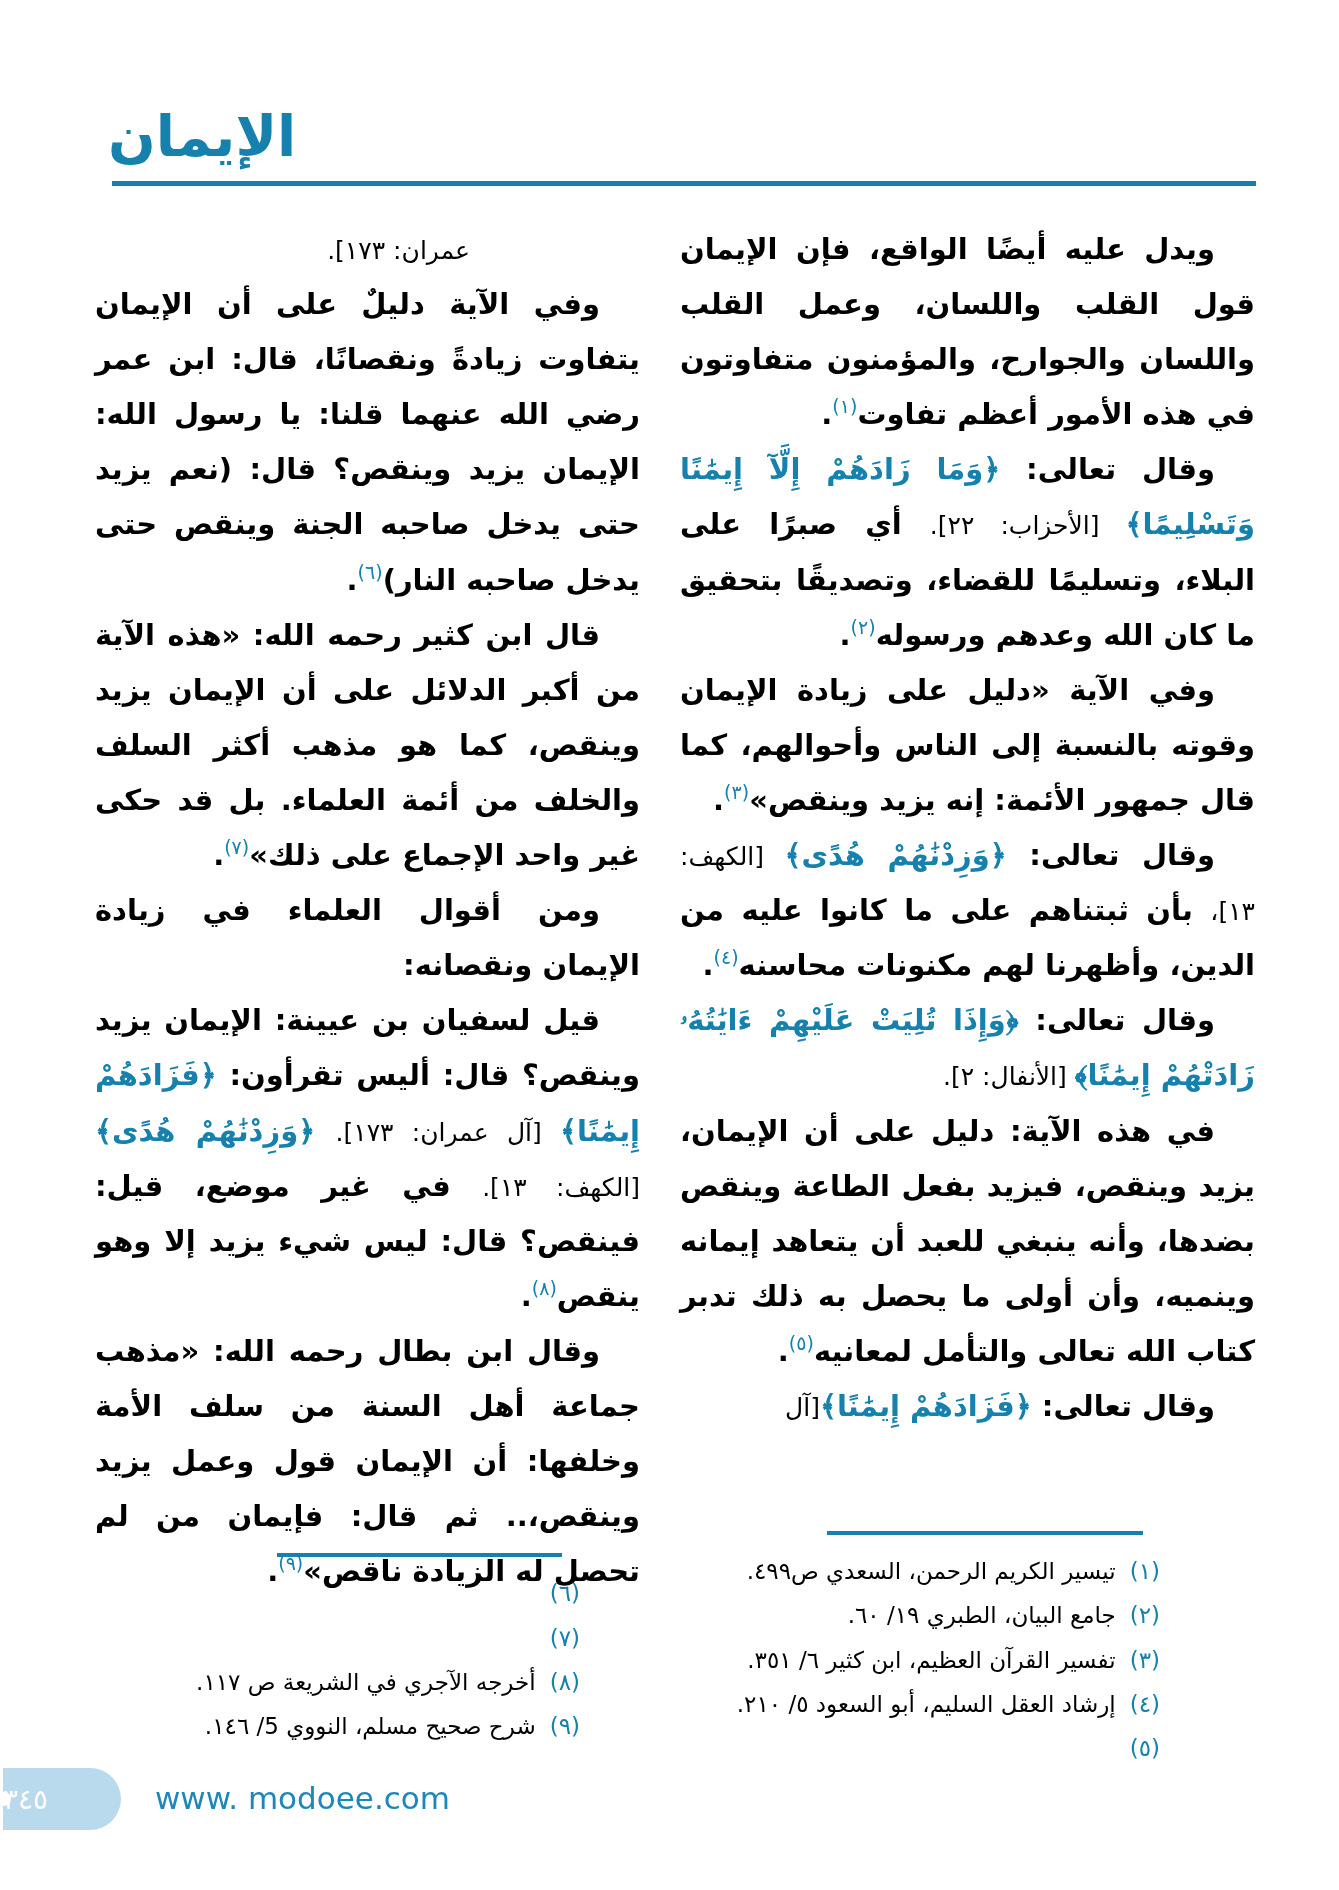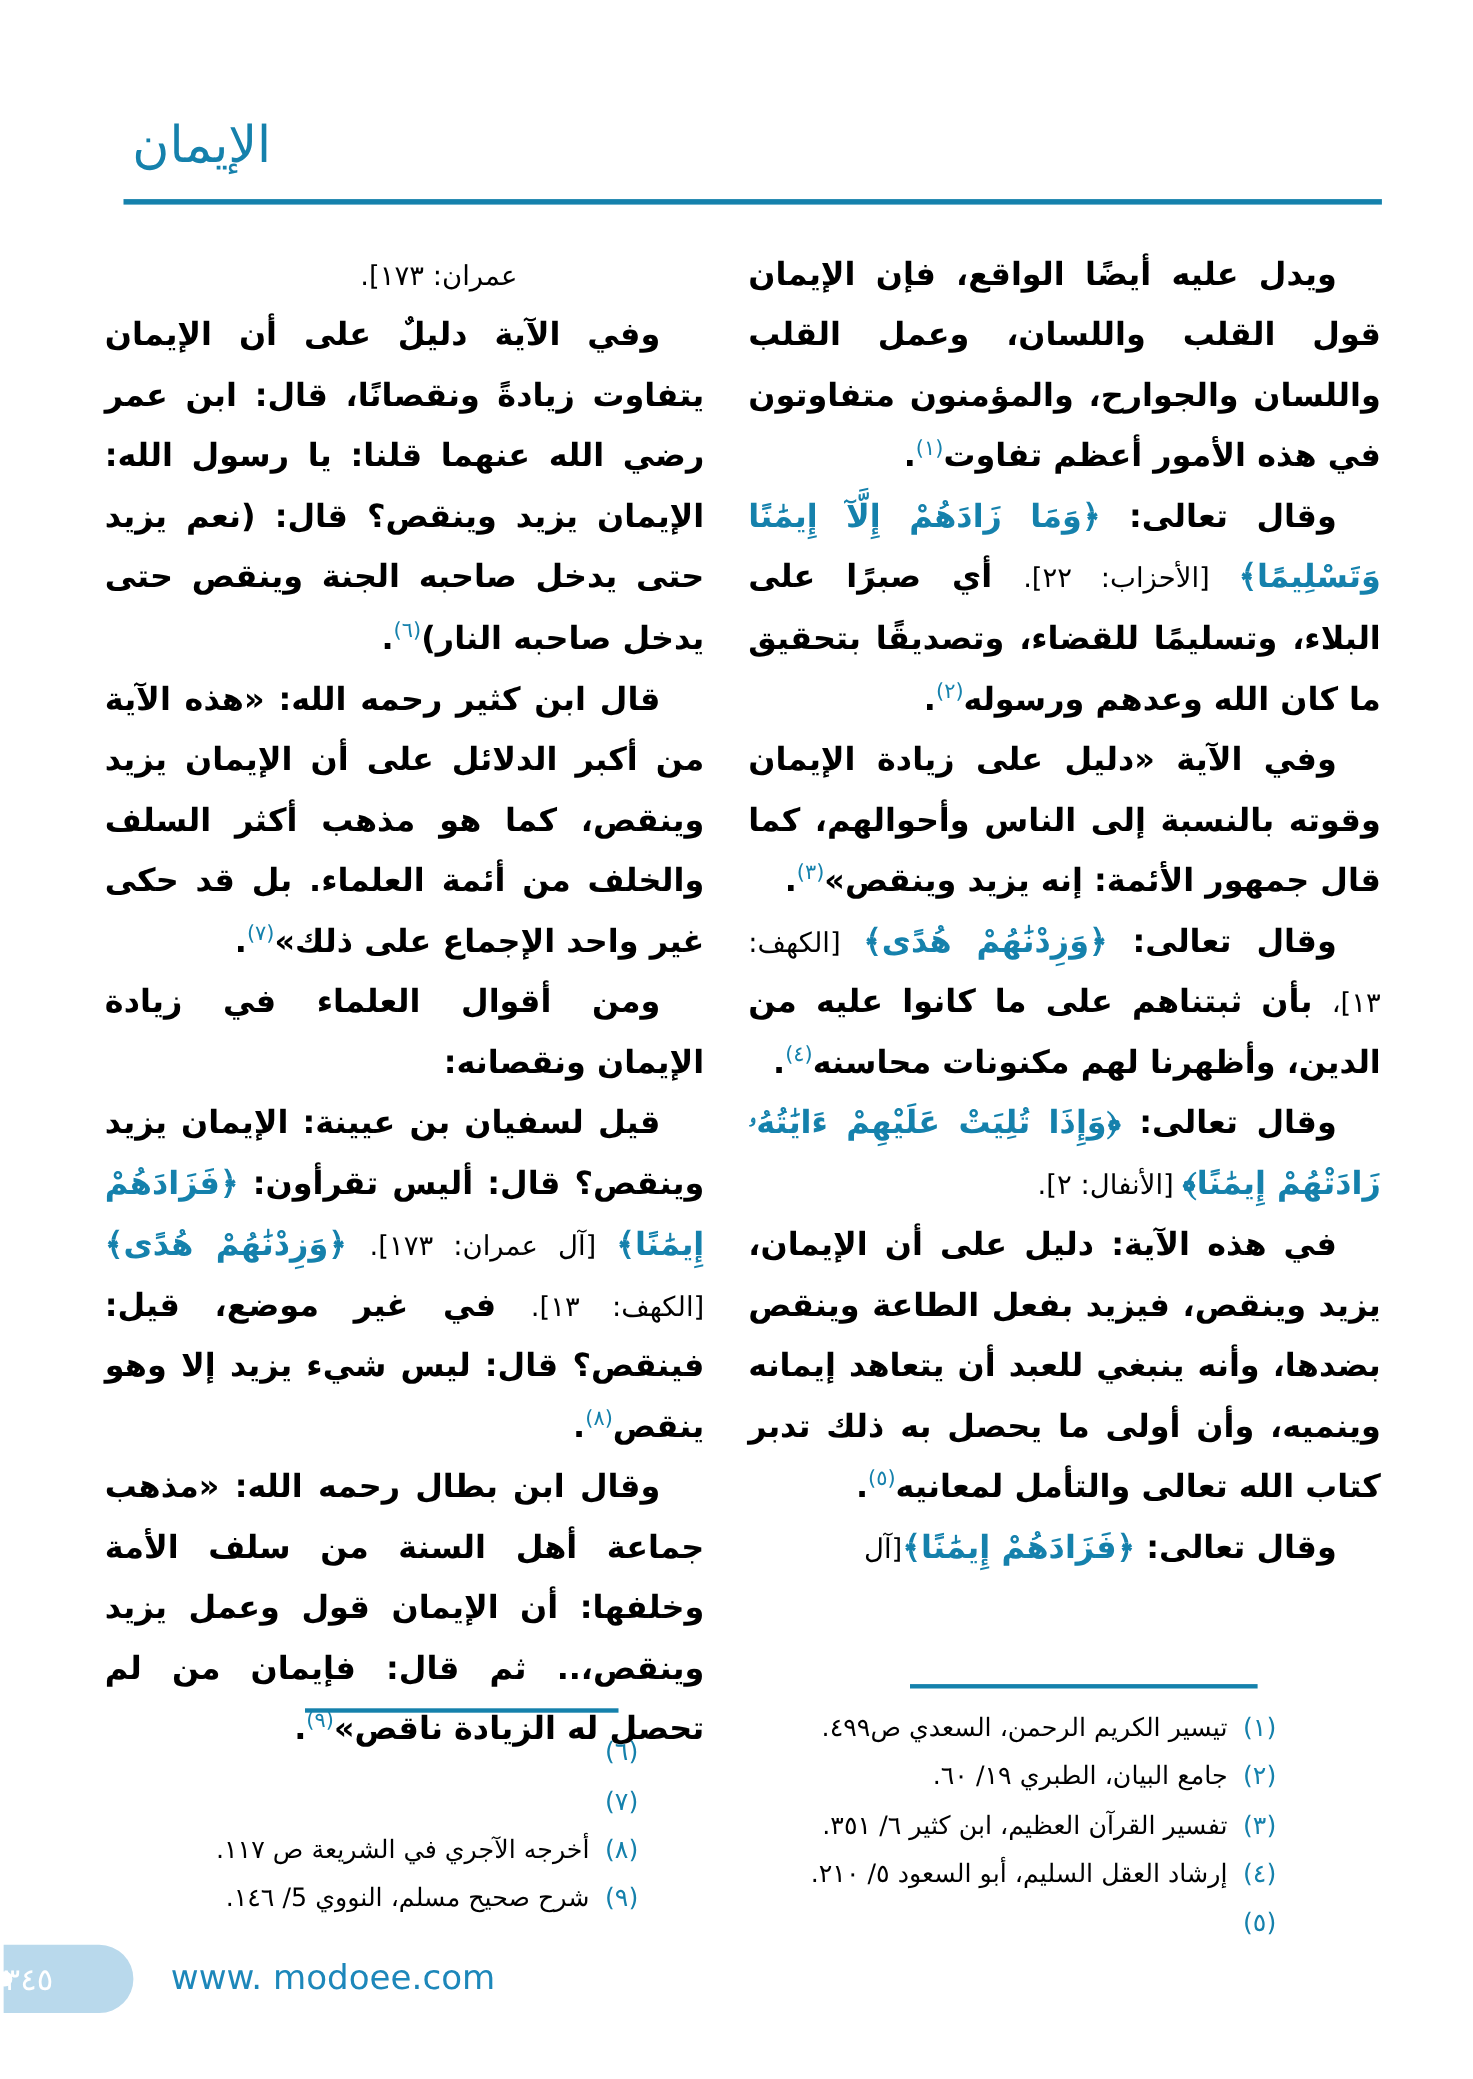--- a/index.html
+++ b/index.html
@@ -8,24 +8,24 @@
     width: 1339px;
     height: 1890px;
     background: #ffffff;
     overflow: hidden;
     direction: rtl;
     font-family: "DejaVu Sans", sans-serif;
   }
   
   .page-title {
     position: absolute;
-    top: 104px; left: 120px;
+    top: 104px; left: 108px;
     margin: 0;
-    font-size: 46px;
-    font-weight: normal;
+    font-size: 56px;
+    font-weight: bold;
     color: var(--accent);
   }
   .header-rule {
     position: absolute;
     top: 181px; left: 112px; right: 83px;
     height: 5px;
     background: var(--accent);
   }
   
   .content {

